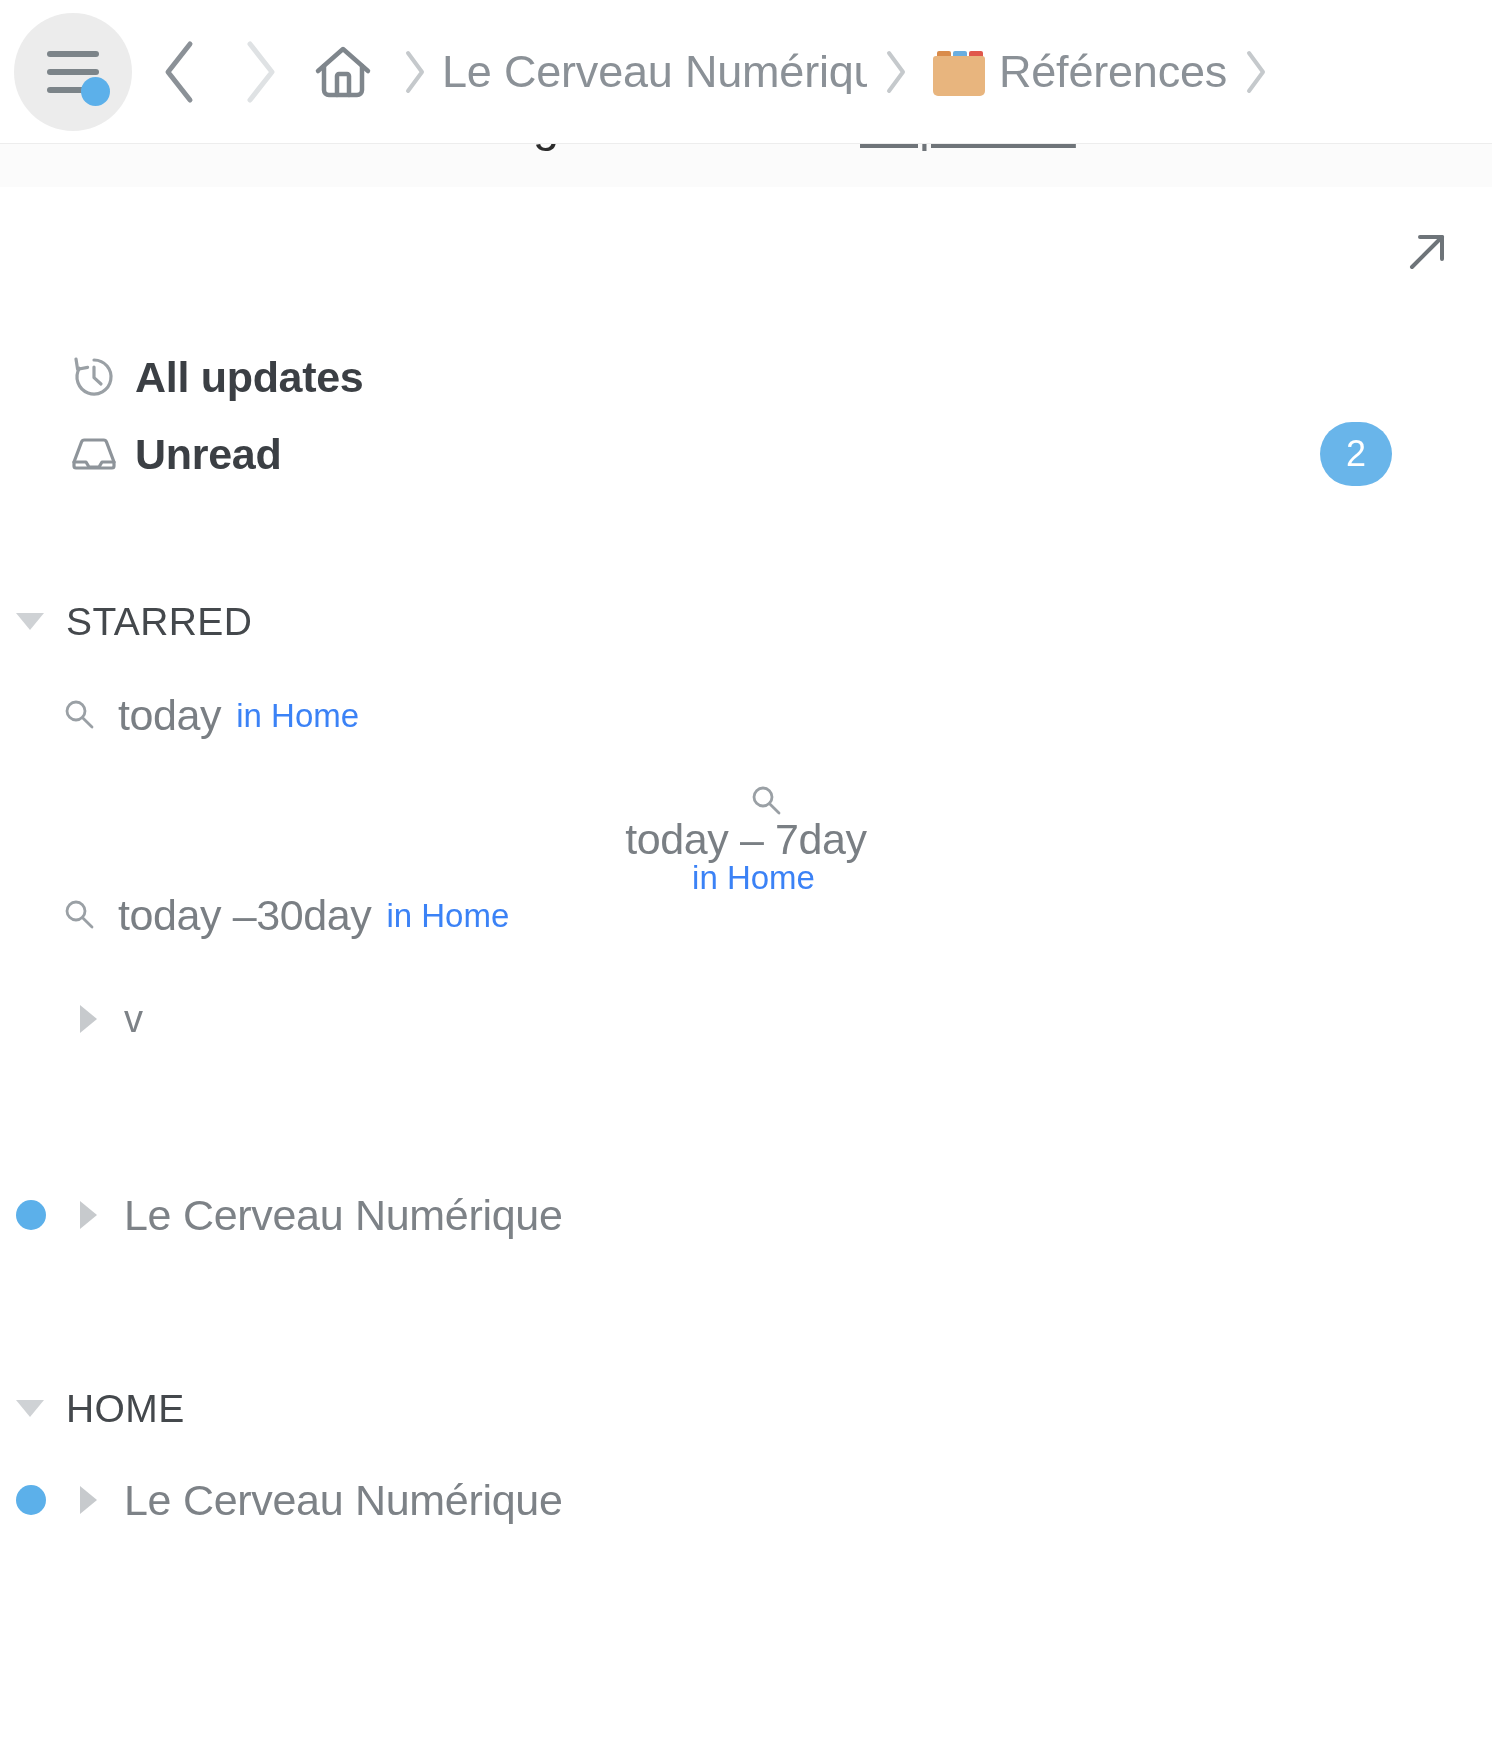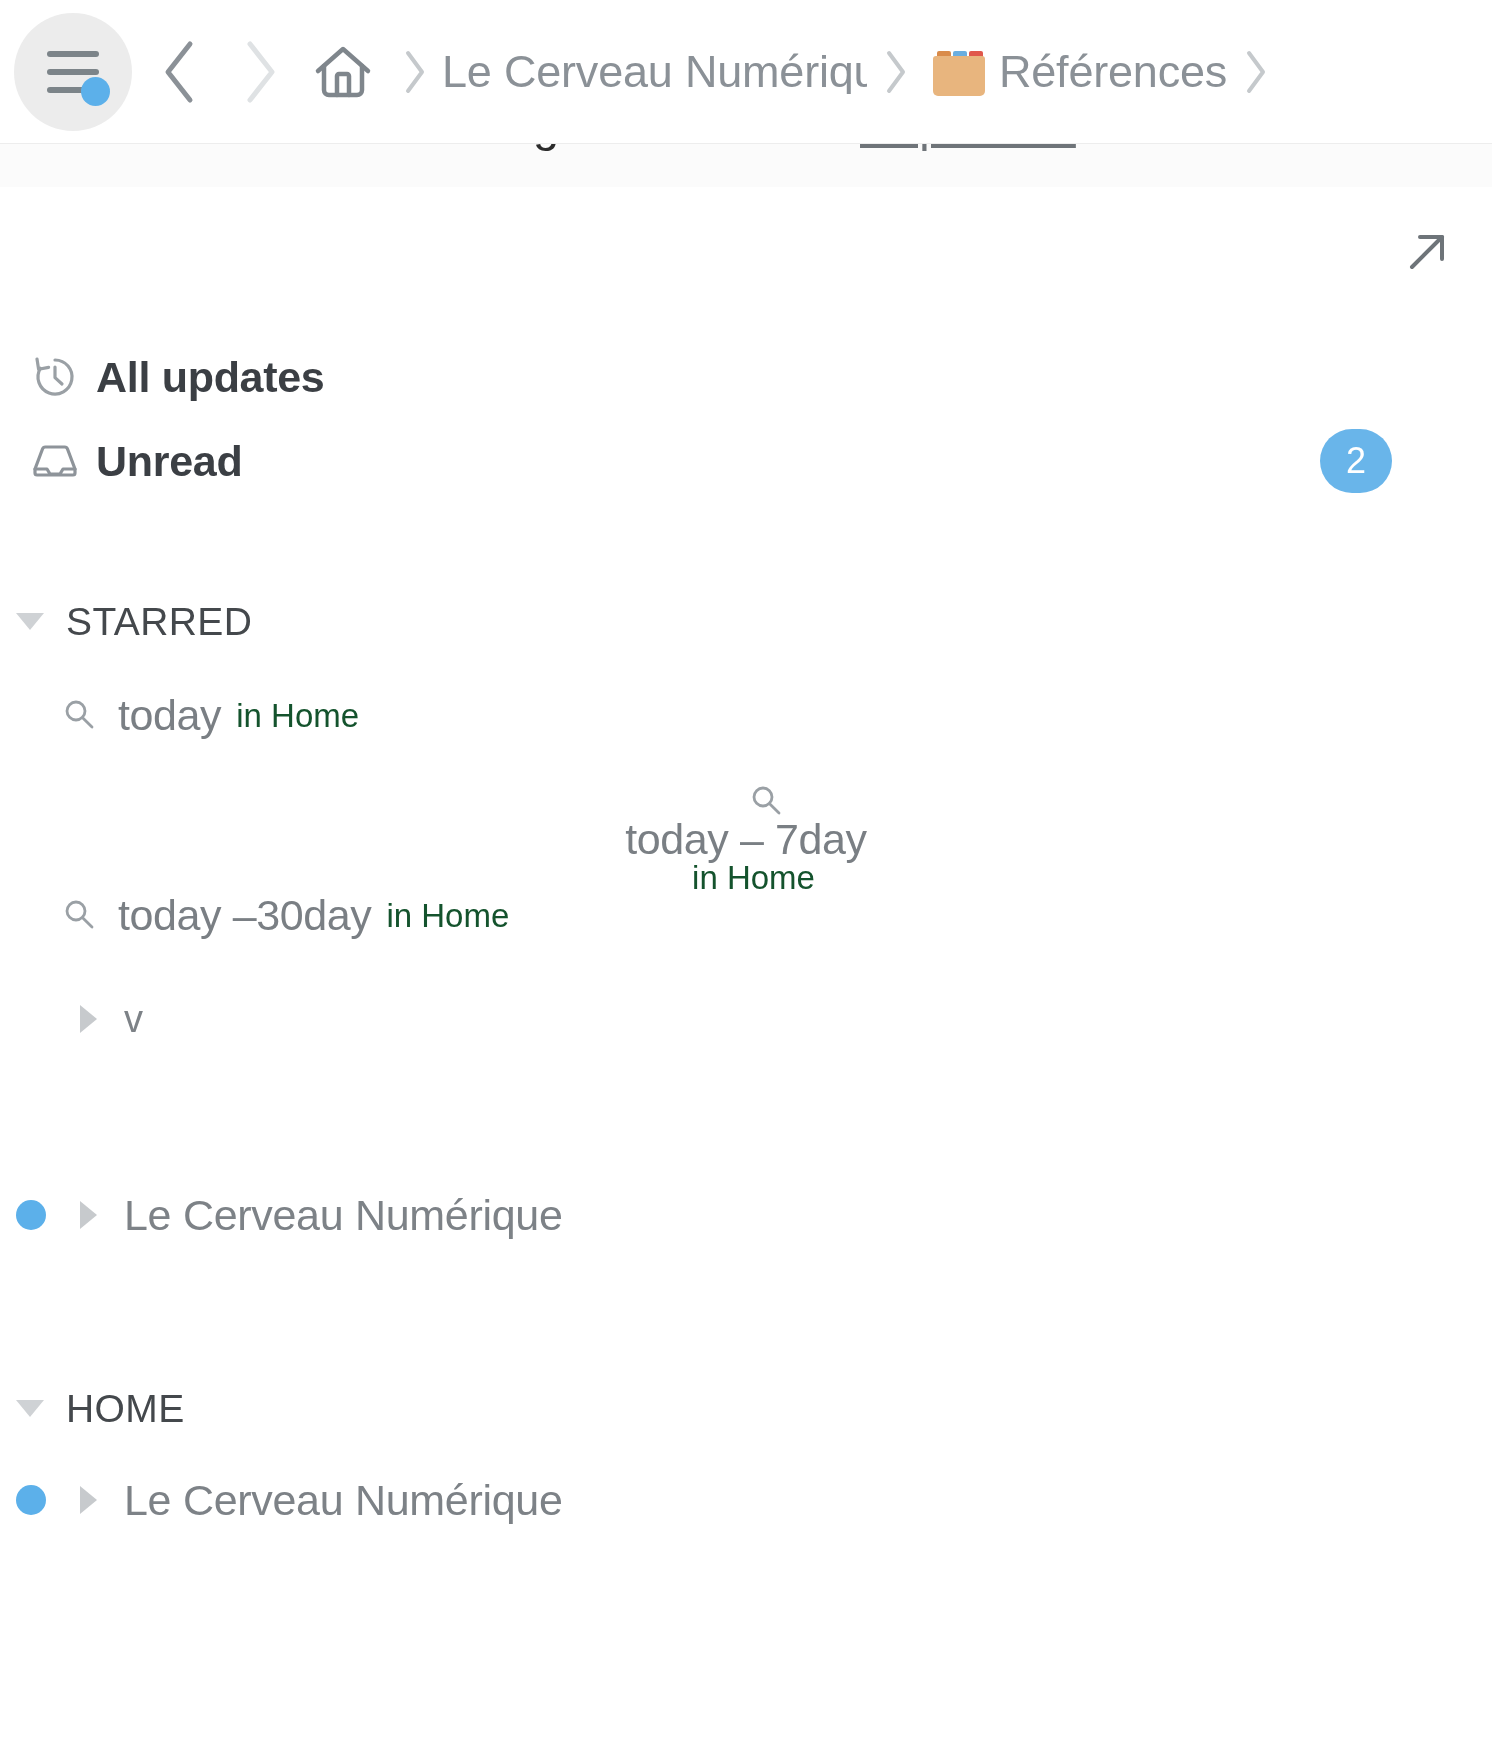--- a/index.html
+++ b/index.html
@@ -174,21 +174,21 @@
   }
 
   .quick-row {
     position: absolute;
     left: 0;
     width: 1492px;
     height: 72px;
     display: flex;
     align-items: center;
     box-sizing: border-box;
-    padding-left: 32px;
+    padding-left: 71px;
   }
   .quick-row .qicon {
     width: 46px;
     flex: 0 0 auto;
     display: flex;
     align-items: center;
     justify-content: flex-start;
   }
   .quick-row .qlabel {
     font-size: 43px;
@@ -267,21 +267,21 @@
     margin-right: 22px;
   }
   .srow .q-main {
     font-size: 43px;
     color: #7a7f84;
     letter-spacing: -0.4px;
     line-height: 1;
   }
   .srow .q-scope {
     font-size: 33px;
-    color: #14532d;
+    color: #3b82f6;
     margin-left: 15px;
     line-height: 1;
   }
 
   .trow {
     position: absolute;
     left: 0;
     width: 1492px;
     height: 62px;
     display: flex;
@@ -404,21 +404,21 @@
     <span class="qicon">
       <svg width="46" height="46" viewBox="0 0 46 46">
         <path d="M23 6 a17 17 0 1 1 -14.6 8.3" fill="none" stroke="#9aa0a5" stroke-width="3.2" stroke-linecap="round"></path>
         <path d="M5 5 L6.6 15.2 L16.6 13.4" fill="none" stroke="#9aa0a5" stroke-width="3.2" stroke-linecap="round" stroke-linejoin="round"></path>
         <path d="M23 13 L23 23.6 L30 30" fill="none" stroke="#9aa0a5" stroke-width="3.2" stroke-linecap="round" stroke-linejoin="round"></path>
       </svg>
     </span>
     <span class="qlabel">All updates</span>
   </div>
 
-  <div class="quick-row" style="top:239px;text-align:center;">
+  <div class="quick-row" style="top:232px;text-align:center;">
     <span class="qicon">
       <svg width="46" height="46" viewBox="0 0 46 46">
         <path d="M3 31 L10.5 11 a3 3 0 0 1 2.8 -2 L32.7 9 a3 3 0 0 1 2.8 2 L43 31" fill="none" stroke="#8e949a" stroke-width="3.2" stroke-linecap="round" stroke-linejoin="round"></path>
         <path d="M3 31 L15 31 L18 36 L28 36 L31 31 L43 31 L43 35 a2 2 0 0 1 -2 2 L5 37 a2 2 0 0 1 -2 -2 Z" fill="none" stroke="#8e949a" stroke-width="3.2" stroke-linecap="round" stroke-linejoin="round"></path>
       </svg>
     </span>
     <span class="qlabel">Unread</span>
     <span class="qbadge">2</span>
   </div>
 

